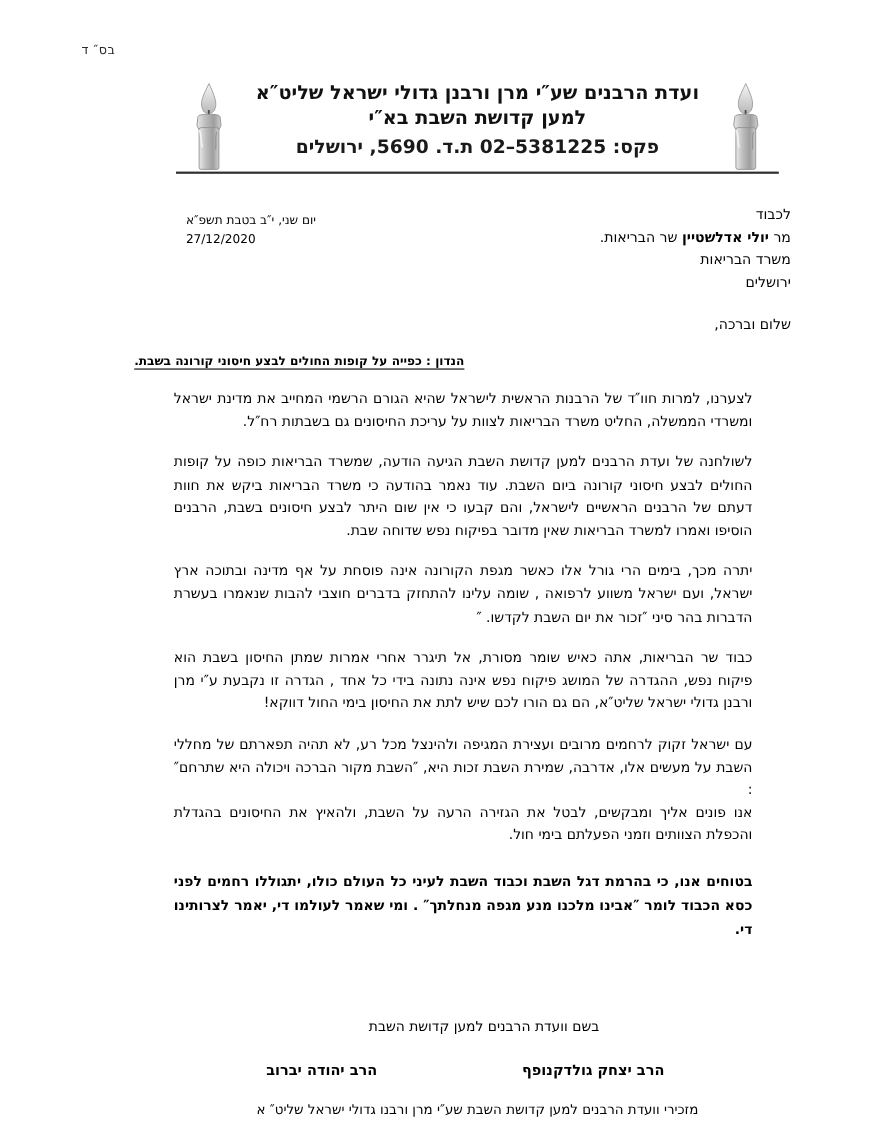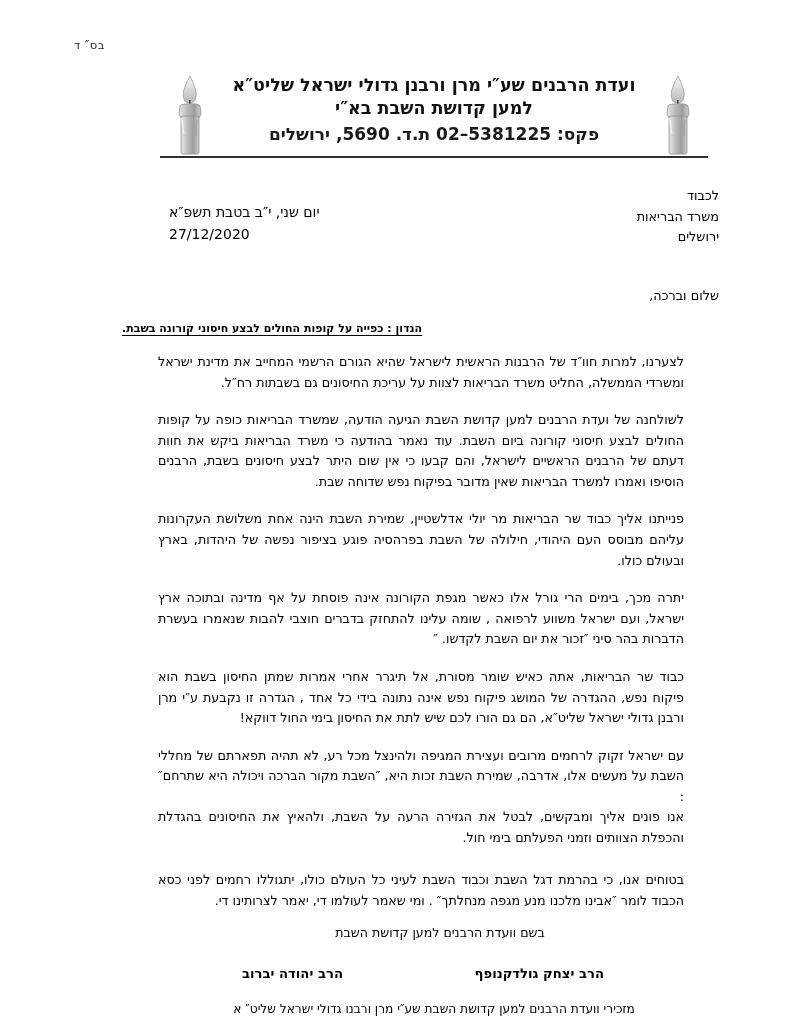--- a/index.html
+++ b/index.html
@@ -89,24 +89,24 @@
     font-size: 17px;
     font-weight: bold;
     margin-top: 4px;
     color: #1a1a1a;
     direction: rtl;
   }
 
   
   .date-block {
     position: absolute;
-    top: 202px;
+    top: 192px;
     left: 95px;
     text-align: right;
-    font-size: 14px;
+    font-size: 11px;
     line-height: 1.55;
     direction: rtl;
   }
   .date-greg { direction: ltr; text-align: left; }
 
   
   .addressee {
     position: absolute;
     top: 186px;
     right: 75px;
@@ -146,21 +146,21 @@
     font-size: 12.7px;
     line-height: 1.62;
     text-align: justify;
     text-justify: inter-word;
   }
   .body p {
     margin: 0 0 17px 0;
   }
   .body p.tight { margin-bottom: 0; }
   .body p.bold-closing {
-    font-weight: normal;
+    font-weight: bold;
     margin-top: 20px;
     margin-bottom: 0;
     line-height: 1.72;
   }
 
   
   .signoff {
     position: absolute;
     top: 925px;
     right: 0;
@@ -246,32 +246,32 @@
     </div>
   </div>
 
   <div class="date-block">
     <div>יום שני, י″ב בטבת תשפ″א</div>
     <div class="date-greg">27/12/2020</div>
   </div>
 
   <div class="addressee">
     <div>לכבוד</div>
+    <div><span>מר </span><b>יולי אדלשטיין</b><span> שר הבריאות.</span></div>
     <div>משרד הבריאות</div>
     <div>ירושלים</div>
   </div>
 
   <div class="greeting">שלום וברכה,</div>
 
   <div class="subject">הנדון : כפייה על קופות החולים לבצע חיסוני קורונה בשבת.</div>
 
   <div class="body">
     <p>לצערנו, למרות חוו″ד של הרבנות הראשית לישראל שהיא הגורם הרשמי המחייב את מדינת ישראל ומשרדי הממשלה, החליט משרד הבריאות לצוות על עריכת החיסונים גם בשבתות רח″ל.</p>
     <p>לשולחנה של ועדת הרבנים למען קדושת השבת הגיעה הודעה, שמשרד הבריאות כופה על קופות החולים לבצע חיסוני קורונה ביום השבת.  עוד נאמר בהודעה כי משרד הבריאות ביקש את חוות דעתם של הרבנים הראשיים לישראל, והם קבעו כי אין שום היתר לבצע חיסונים בשבת, הרבנים הוסיפו ואמרו למשרד הבריאות שאין מדובר בפיקוח נפש שדוחה שבת.</p>
-    <p>פנייתנו אליך כבוד שר הבריאות מר יולי אדלשטיין, שמירת השבת הינה אחת משלושת העקרונות עליהם מבוסס העם היהודי, חילולה של השבת בפרהסיה פוגע בציפור נפשה של היהדות, בארץ ובעולם כולו.</p>
     <p>יתרה מכך, בימים הרי גורל אלו כאשר מגפת הקורונה אינה פוסחת על אף מדינה ובתוכה ארץ ישראל, ועם ישראל משווע לרפואה , שומה עלינו להתחזק בדברים חוצבי להבות שנאמרו בעשרת הדברות בהר סיני ″זכור את יום השבת לקדשו. ″</p>
     <p>כבוד שר הבריאות, אתה כאיש שומר מסורת, אל תיגרר אחרי אמרות שמתן החיסון בשבת הוא פיקוח נפש, ההגדרה של המושג פיקוח נפש אינה נתונה בידי כל אחד , הגדרה זו נקבעת ע″י מרן ורבנן גדולי ישראל שליט″א, הם גם הורו לכם שיש לתת את החיסון בימי החול דווקא!</p>
     <p class="tight">עם ישראל זקוק לרחמים מרובים ועצירת המגיפה ולהינצל מכל רע, לא תהיה תפארתם של מחללי השבת על מעשים אלו, אדרבה, שמירת השבת זכות היא, ″השבת מקור הברכה ויכולה היא שתרחם″ :</p>
     <p>אנו פונים אליך ומבקשים, לבטל את הגזירה הרעה על השבת, ולהאיץ את החיסונים בהגדלת והכפלת הצוותים וזמני הפעלתם בימי חול.</p>
     <p class="bold-closing">בטוחים אנו, כי בהרמת דגל השבת וכבוד השבת לעיני כל העולם כולו, יתגוללו רחמים לפני כסא הכבוד לומר ″אבינו מלכנו מנע מגפה מנחלתך″ . ומי שאמר לעולמו די, יאמר לצרותינו די.</p>
   </div>
 
   <div class="signoff">בשם וועדת הרבנים למען קדושת השבת</div>
 
   <div class="signers">

